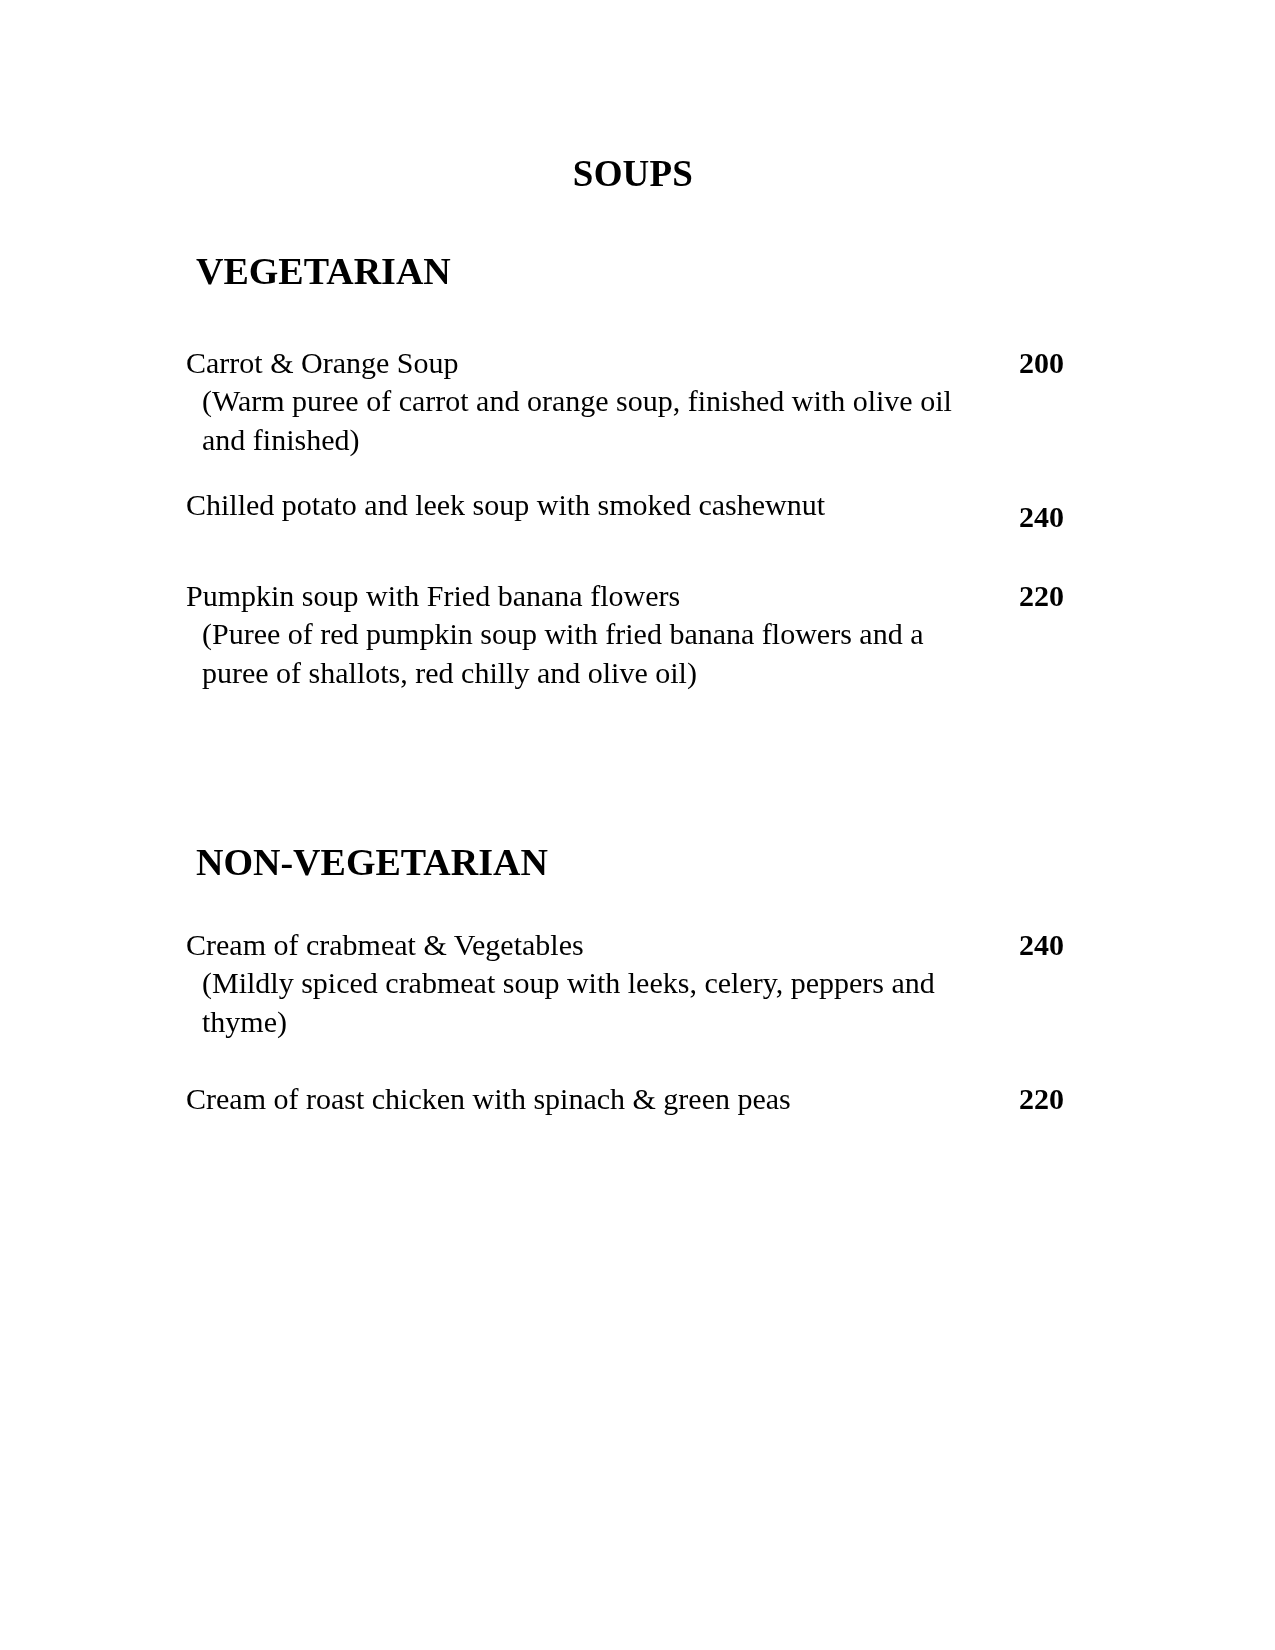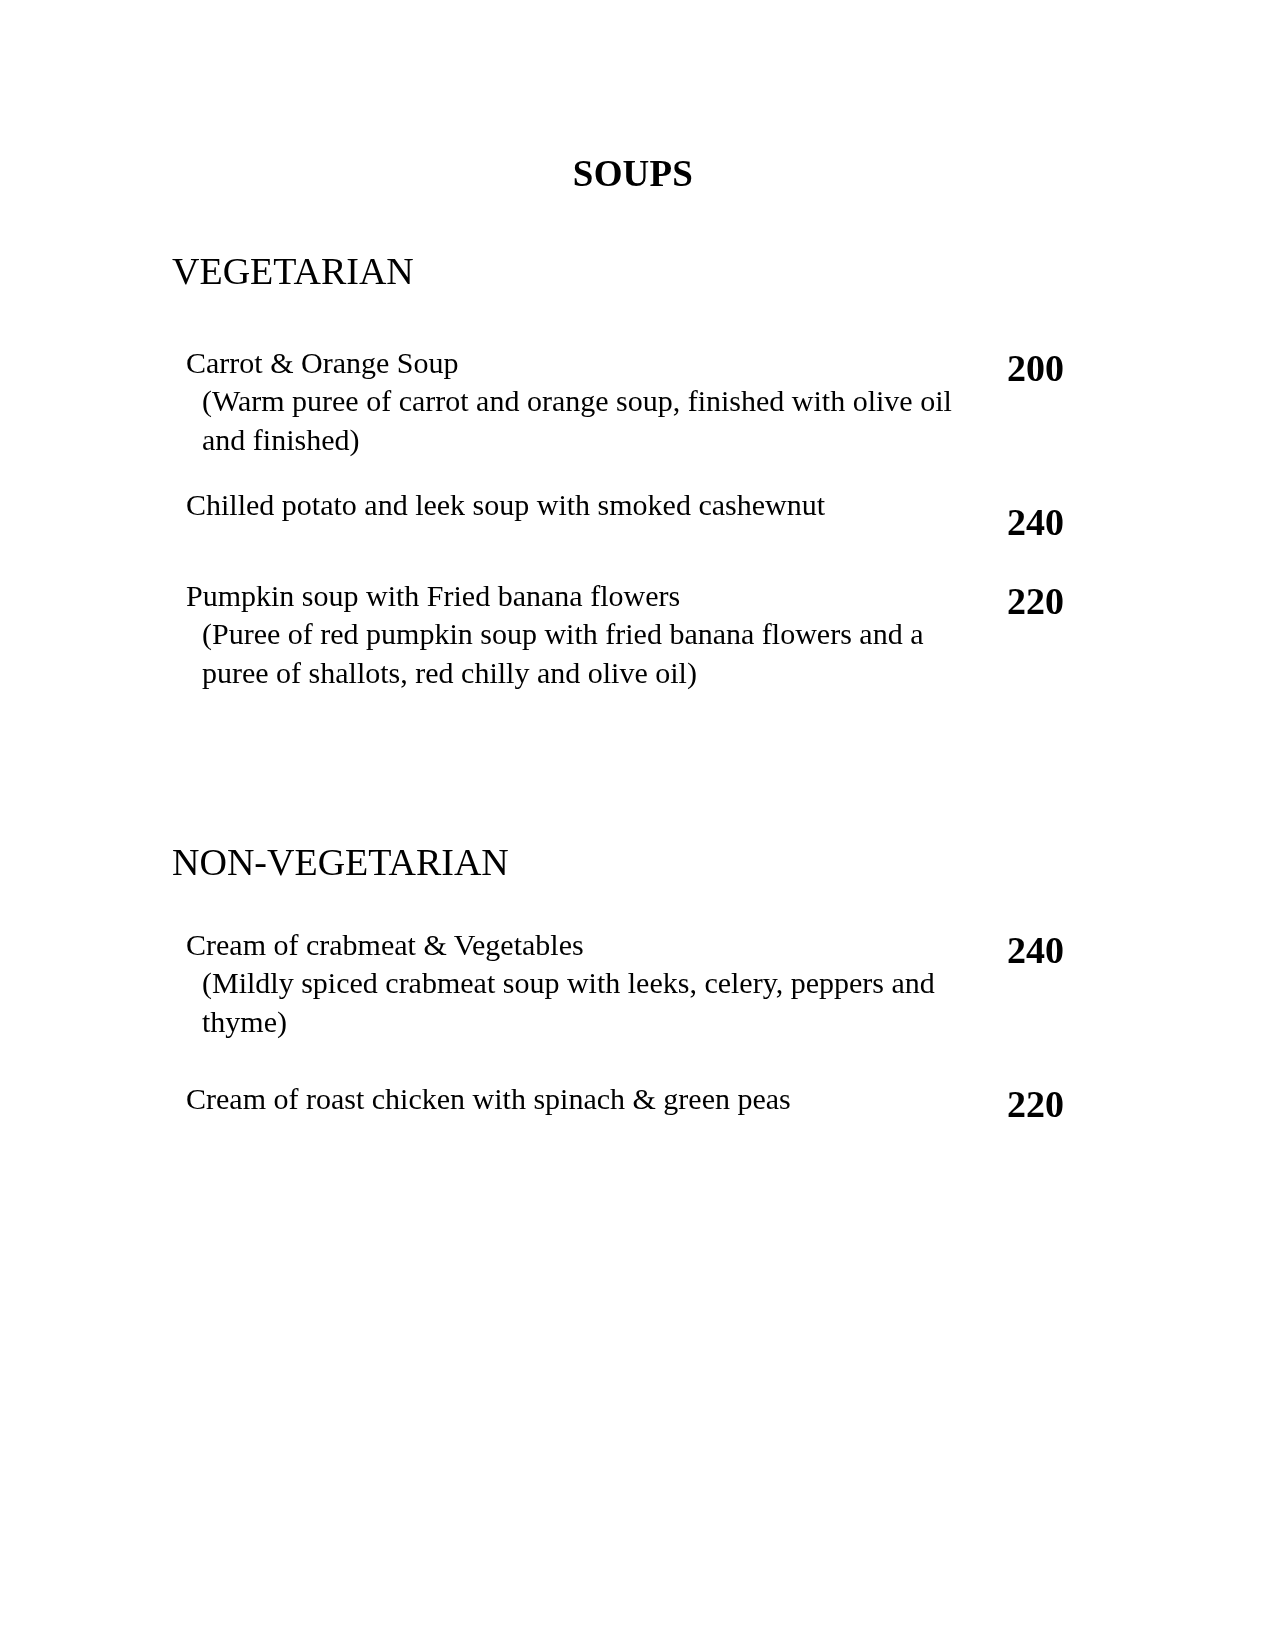--- a/index.html
+++ b/index.html
@@ -1,22 +1,22 @@
 <!DOCTYPE html>
 <html><head>
 <meta charset="utf-8">
 <style>
   html, body { margin:0; padding:0; background:#ffffff; }
   body { width:1275px; height:1650px; position:relative; overflow:hidden;
          font-family:"Liberation Serif","DejaVu Serif",serif; color:#000; }
   .abs { position:absolute; white-space:nowrap; }
   .title { font-weight:bold; font-size:37px; left:0; width:1266px; text-align:center; top:152px; letter-spacing:0.2px; }
-  .section { font-weight:normal; font-size:38px; left:172px; }
+  .section { font-weight:bold; font-size:38px; left:196px; }
   .item-name { font-weight:normal; font-size:30px; left:186px; }
-  .price { font-weight:bold; font-size:38px; right:211px; text-align:right; }
+  .price { font-weight:bold; font-size:30px; right:211px; text-align:right; }
   .desc { font-size:30px; left:202px; }
 </style>
 </head>
 <body>
 
 <div>
   <div class="abs title">SOUPS</div>
 
   <div class="abs section" style="top:249px;">VEGETARIAN</div>
 

